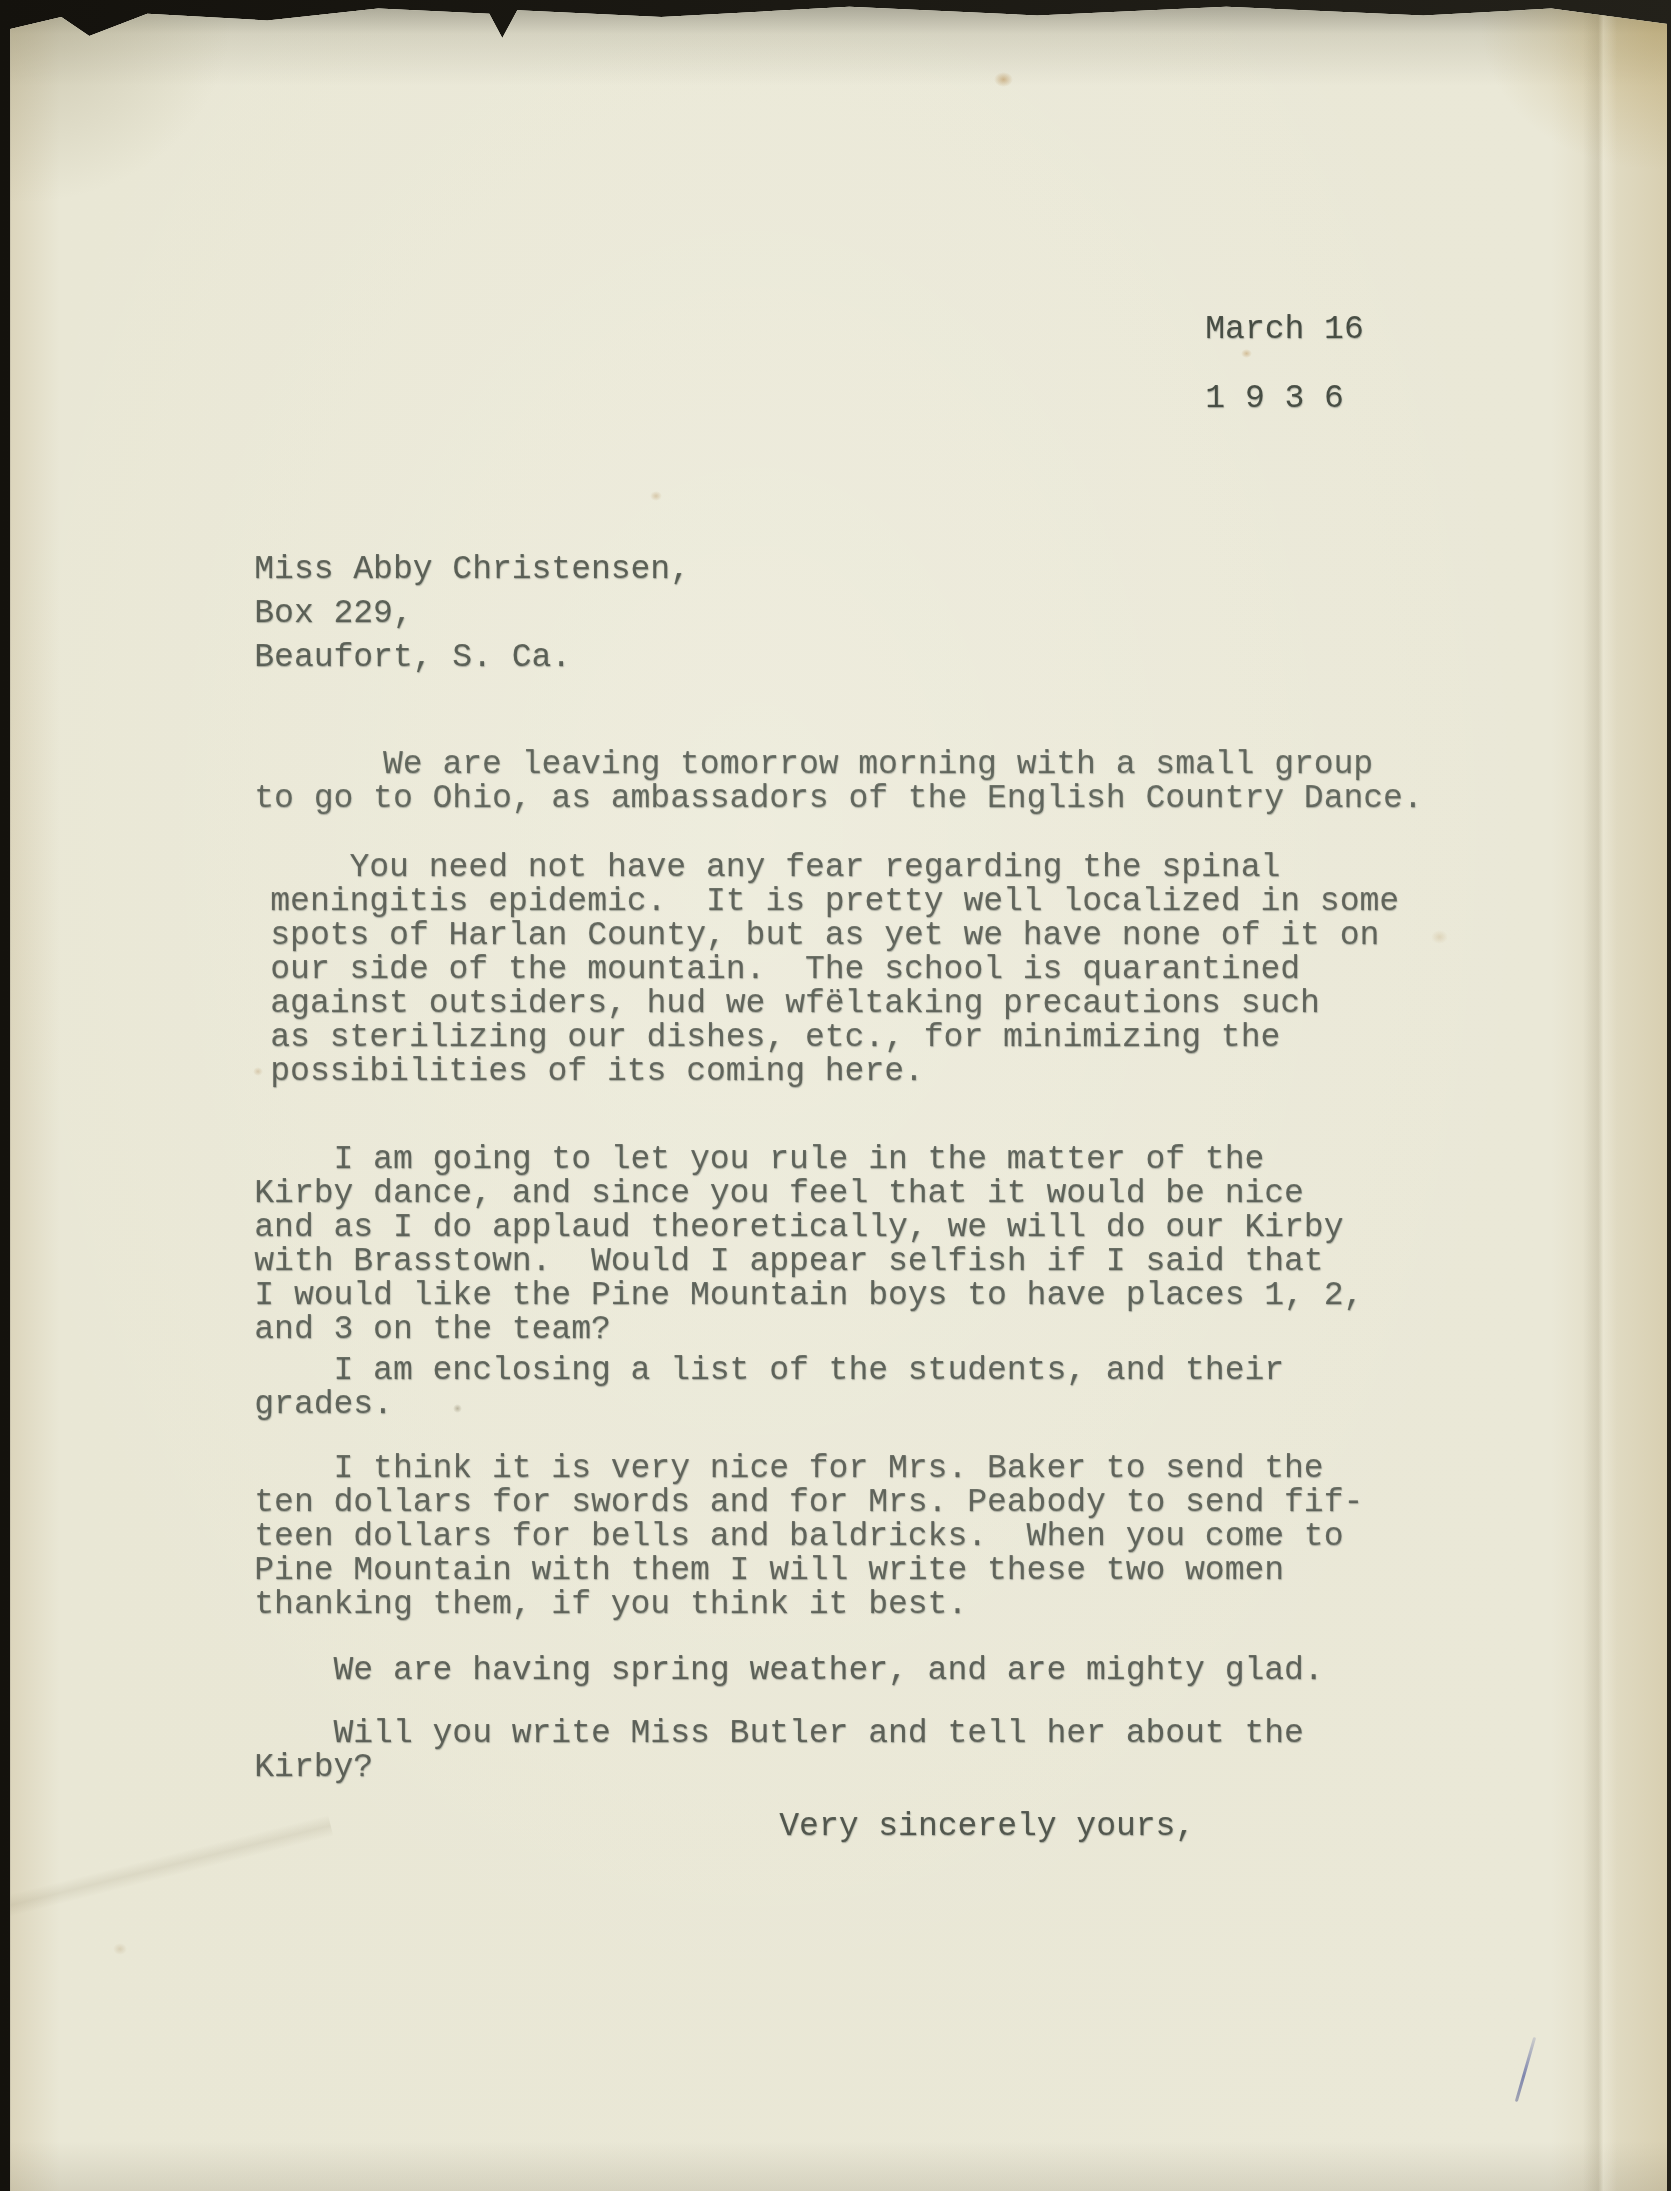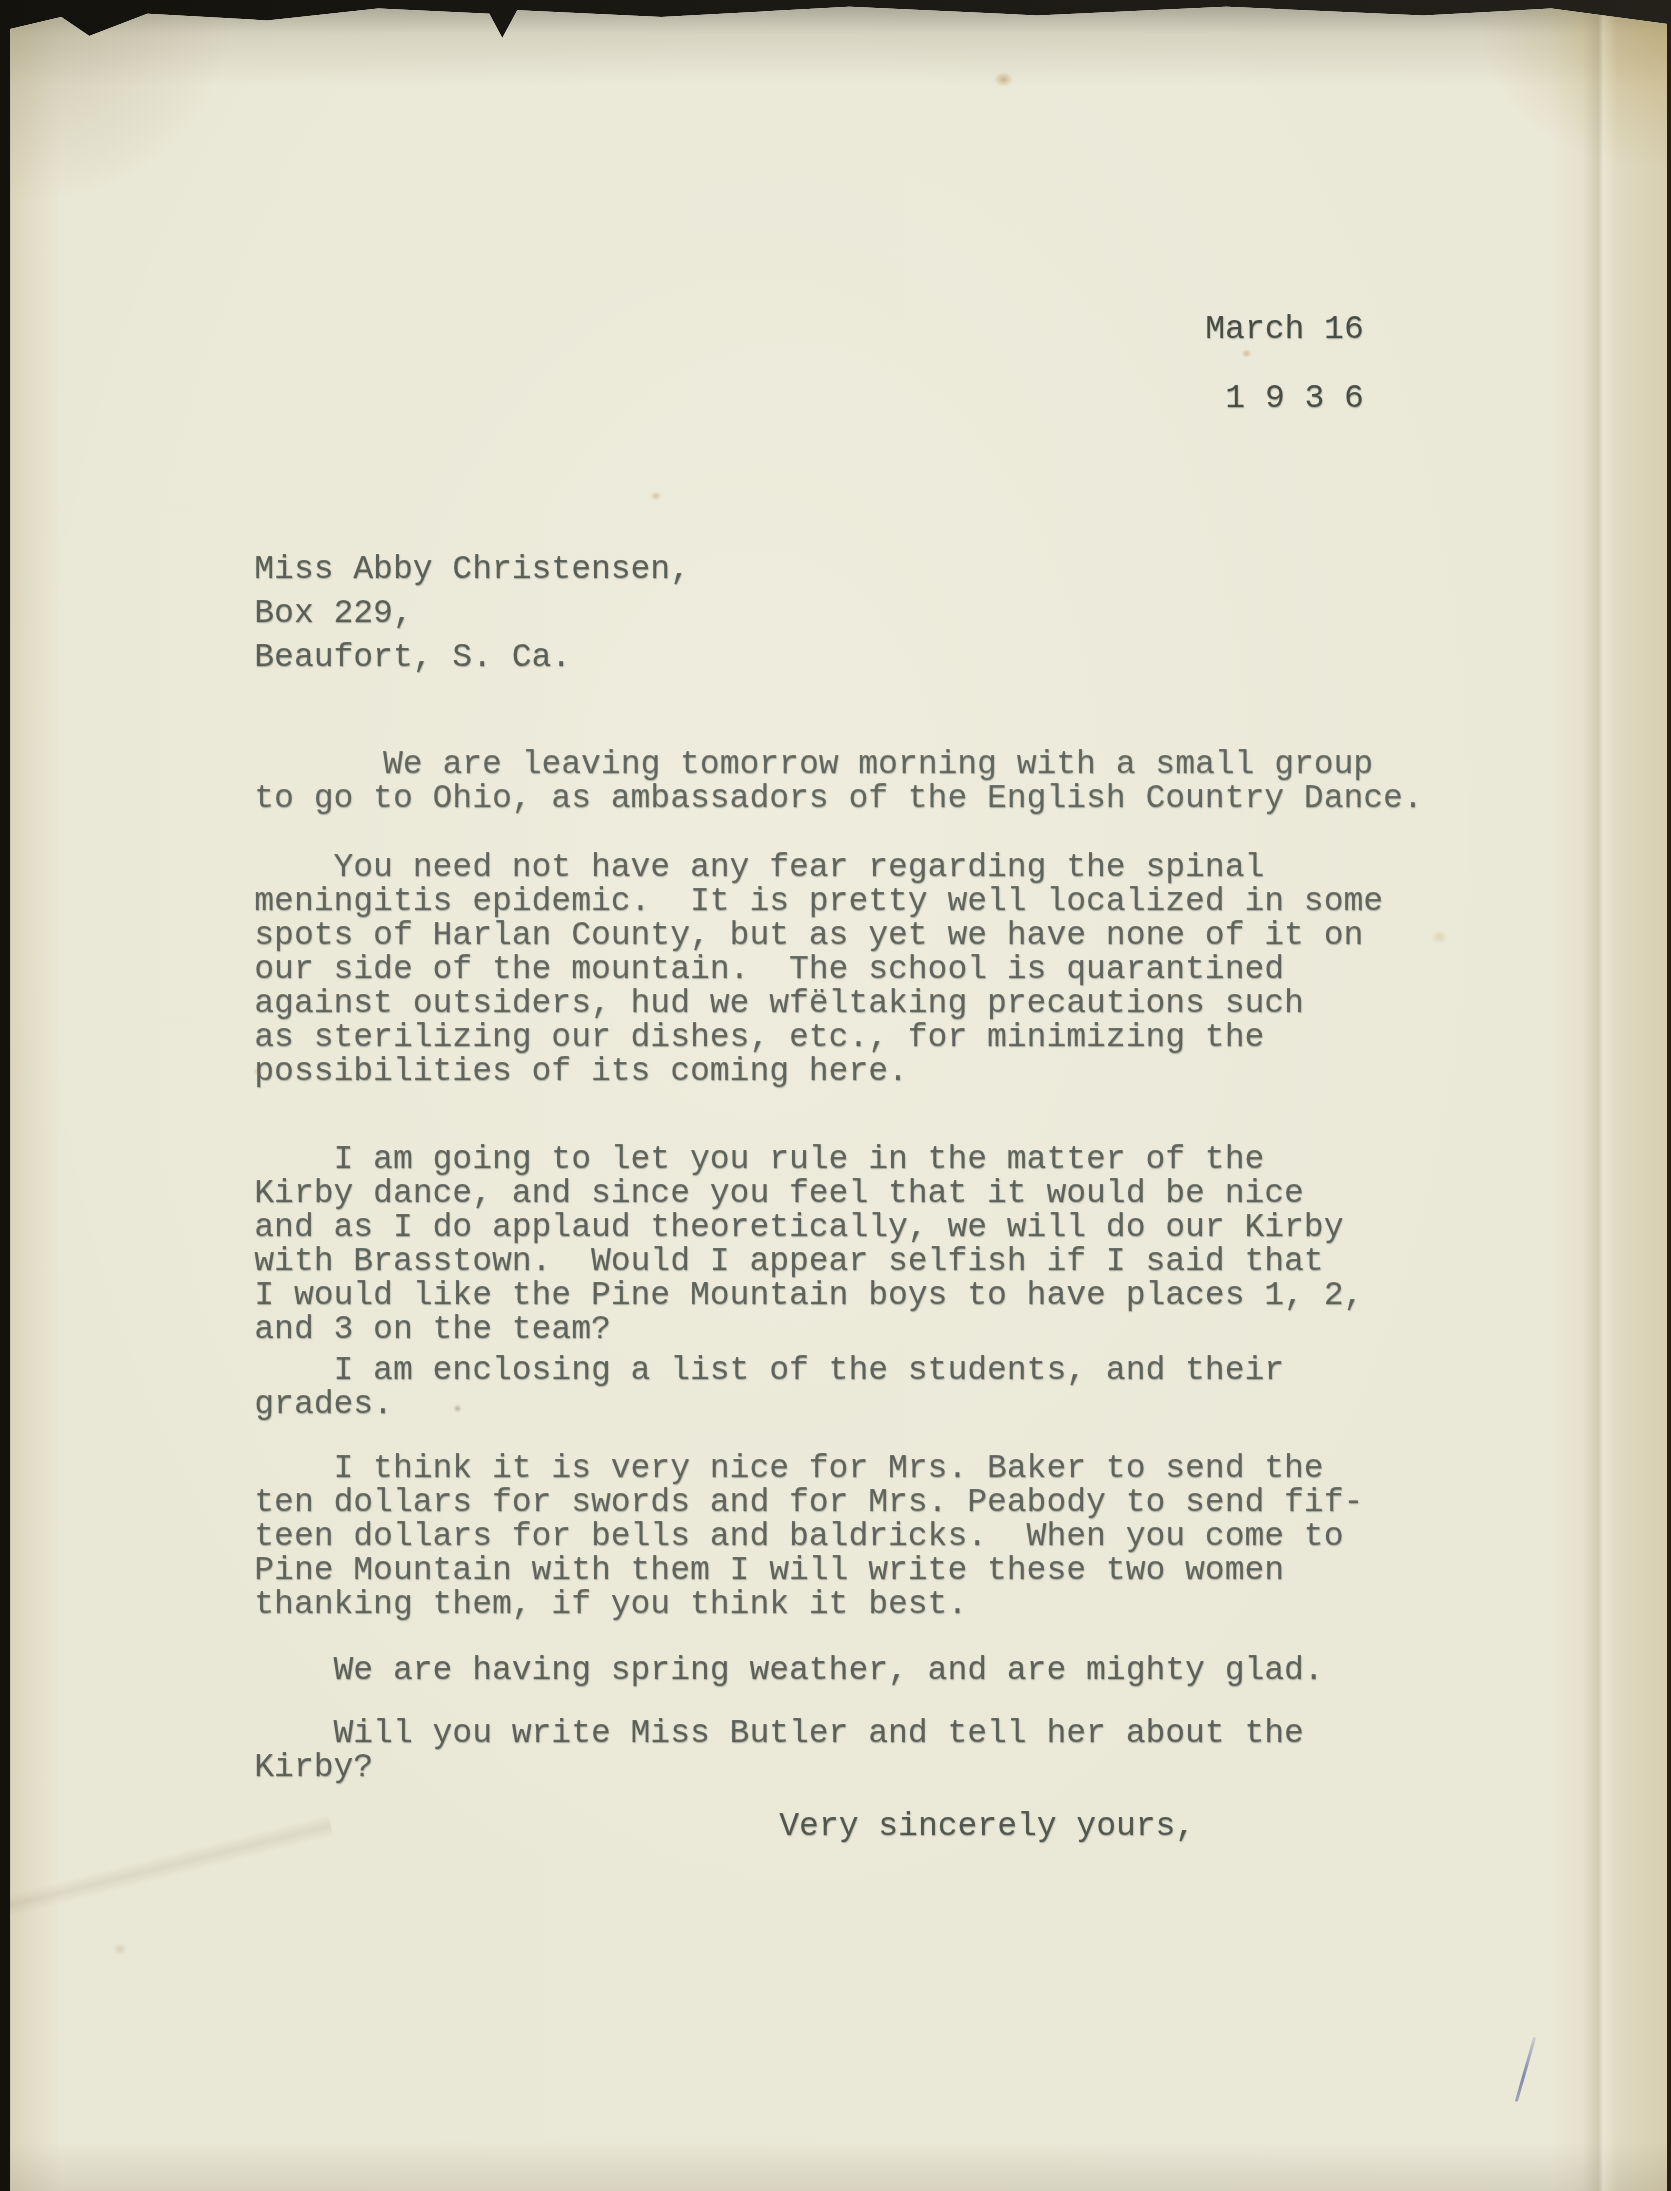--- a/index.html
+++ b/index.html
@@ -77,25 +77,25 @@
     position: absolute;
     font-family: "Liberation Mono", "DejaVu Sans Mono", monospace;
     font-size: 33px;
     line-height: 34px;
     white-space: pre;
     color: rgba(72, 78, 70, 0.82);
     text-shadow: 0.5px 0.5px 1.2px rgba(72,78,70,0.45);
     filter: blur(0.3px);
   }
   .date1   { left: 1195px; top: 313px;  color: rgba(60,66,58,0.9); }
-  .date2   { left: 1195px; top: 382px;  color: rgba(60,66,58,0.9); margin-left: 20px; }
+  .date2   { left: 1195px; top: 382px;  color: rgba(60,66,58,0.9); }
   .addr    { left: 244px;  top: 548px;  line-height: 44px; }
   .salut   { left: 244px;  top: 685px; }
   .p0      { left: 244px;  top: 748px;  color: rgba(72,78,70,0.74); text-align: center; }
-  .p1      { left: 244px;  top: 851px;  color: rgba(72,78,70,0.76); }
+  .p1      { left: 260px;  top: 851px;  color: rgba(72,78,70,0.76); }
   .p2      { left: 244px;  top: 1123px; color: rgba(72,78,70,0.78); margin-top: 20px; }
   .p3      { left: 244px;  top: 1354px; color: rgba(72,78,70,0.78); }
   .p4      { left: 244px;  top: 1452px; color: rgba(72,78,70,0.76); }
   .p5      { left: 244px;  top: 1654px; color: rgba(72,78,70,0.8); }
   .p6      { left: 244px;  top: 1717px; color: rgba(72,78,70,0.8); }
   .closing { left: 769px;  top: 1810px; color: rgba(66,72,64,0.85); }
 </style>
 </head>
 <body>
 

